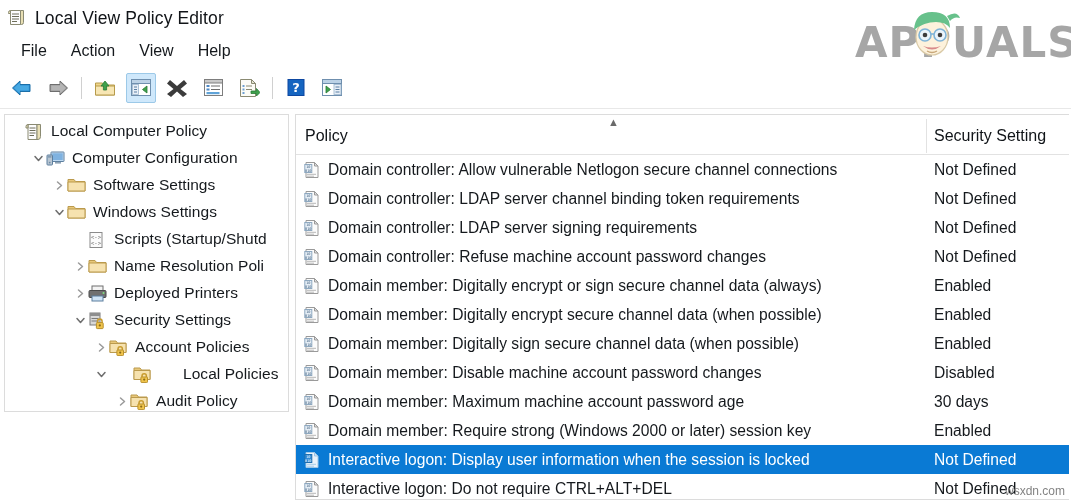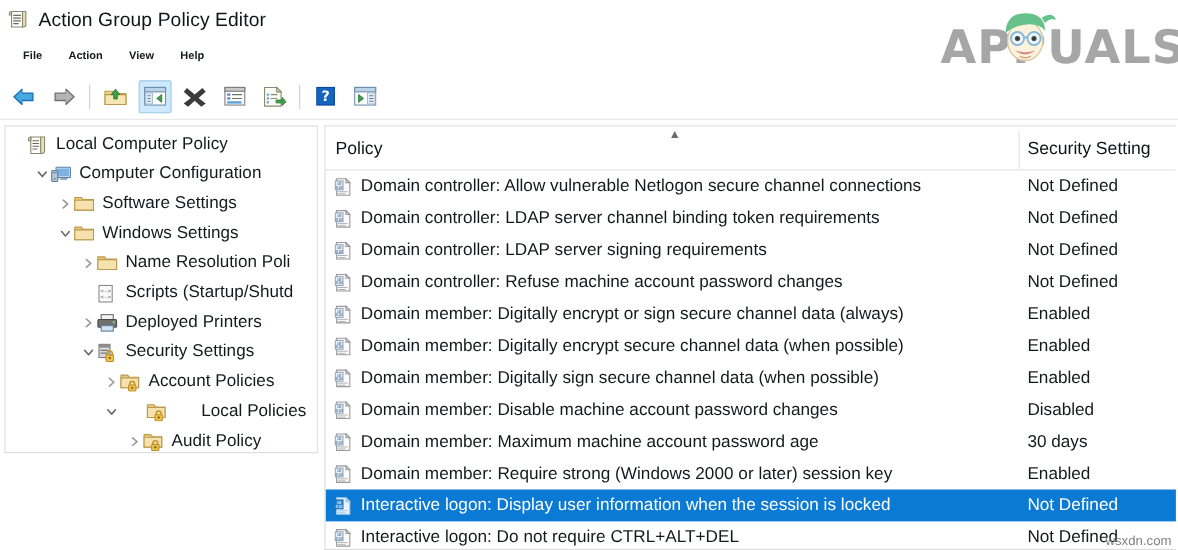--- a/index.html
+++ b/index.html
@@ -32,23 +32,23 @@
     white-space: nowrap;
   }
 
   
   .menubar {
     position: absolute; left: 0; top: 36px; width: 1071px; height: 30px;
     background: #ffffff;
     display: flex; align-items: center; padding-left: 10px;
   }
   .menu-item {
-    font-size: 10px; color: #14181c;
+    font-size: 16px; color: #14181c;
     padding: 2px 11px; margin-right: 2px;
-    cursor: default; white-space: nowrap; font-weight: bold;
+    cursor: default; white-space: nowrap;
   }
 
   
   .toolbar {
     position: absolute; left: 0; top: 66px; width: 1071px; height: 43px;
     background: #ffffff;
     display: flex; align-items: center; padding-left: 4px;
   }
   .tb-btn {
     width: 30px; height: 30px; margin: 0 3px;
@@ -187,21 +187,21 @@
         <path d="M13.5 2.5 h3 v12 q0 2 -2 2 h-1 z" fill="#e8dfb4" stroke="#8a8a72" stroke-width="1"></path>
         <path d="M3.5 2.5 q-2 0 -2 2 v1 h2 z" fill="#e8dfb4" stroke="#8a8a72" stroke-width="1"></path>
         <g stroke="#6d6d5a" stroke-width="1">
           <line x1="5" y1="6" x2="12" y2="6"></line>
           <line x1="5" y1="8.5" x2="12" y2="8.5"></line>
           <line x1="5" y1="11" x2="12" y2="11"></line>
           <line x1="5" y1="13.5" x2="10" y2="13.5"></line>
         </g>
       </svg>
     </div>
-    <div class="title-text">Action Group Policy Editor</div>
+    <div class="title-text">Local View Policy Editor</div>
   </div>
 
   <div class="menubar">
     <div class="menu-item">File</div>
     <div class="menu-item">Action</div>
     <div class="menu-item">View</div>
     <div class="menu-item">Help</div>
   </div>
 
   <div class="toolbar">
@@ -359,39 +359,39 @@
               <path d="M2 3.5 L5.5 7.5 L9 3.5" fill="none" stroke="#6e6e6e" stroke-width="1.5" stroke-linecap="round" stroke-linejoin="round"></path>
             </svg>
           </span>
           <span class="tree-ico"><svg width="19" height="16" viewBox="0 0 19 16">
               <path d="M1 2.5 h6 l1.6 2 h9.4 v9.5 h-17 z" fill="#e8c87a" stroke="#bb9a4d" stroke-width="1"></path>
               <path d="M1 5 h17 v9 h-17 z" fill="#f6e2af" stroke="#bb9a4d" stroke-width="1"></path>
             </svg></span>
           <span class="tree-label">Windows Settings</span>
         </div>
         <div class="tree-row" style="padding-left: 67px;">
-          <span class="chev">
-            <svg width="11" height="11" viewBox="0 0 11 11">
-              <path d="M3.5 2 L7.5 5.5 L3.5 9" fill="none" stroke="#9a9a9a" stroke-width="1.5" stroke-linecap="round" stroke-linejoin="round"></path>
-            </svg>
-          </span>
-          <span class="tree-ico"><svg width="19" height="16" viewBox="0 0 19 16">
-              <path d="M1 2.5 h6 l1.6 2 h9.4 v9.5 h-17 z" fill="#e8c87a" stroke="#bb9a4d" stroke-width="1"></path>
-              <path d="M1 5 h17 v9 h-17 z" fill="#f6e2af" stroke="#bb9a4d" stroke-width="1"></path>
-            </svg></span>
-          <span class="tree-label">Name Resolution Poli</span>
-        </div>
-        <div class="tree-row" style="padding-left: 67px;">
           <span class="chev"></span>
           <span class="tree-ico"><svg width="17" height="18" viewBox="0 0 17 18">
               <rect x="2" y="1.5" width="12" height="15" fill="#fbfbfb" stroke="#8a8a8a" stroke-width="1"></rect>
               <text x="8" y="8" font-family="DejaVu Sans Mono, monospace" font-size="5.5" fill="#6e6e6e" text-anchor="middle">&lt;-&gt;</text>
               <text x="8" y="14" font-family="DejaVu Sans Mono, monospace" font-size="5.5" fill="#6e6e6e" text-anchor="middle">&lt;-&gt;</text>
             </svg></span>
           <span class="tree-label">Scripts (Startup/Shutd</span>
+        </div>
+        <div class="tree-row" style="padding-left: 67px;">
+          <span class="chev">
+            <svg width="11" height="11" viewBox="0 0 11 11">
+              <path d="M3.5 2 L7.5 5.5 L3.5 9" fill="none" stroke="#9a9a9a" stroke-width="1.5" stroke-linecap="round" stroke-linejoin="round"></path>
+            </svg>
+          </span>
+          <span class="tree-ico"><svg width="19" height="16" viewBox="0 0 19 16">
+              <path d="M1 2.5 h6 l1.6 2 h9.4 v9.5 h-17 z" fill="#e8c87a" stroke="#bb9a4d" stroke-width="1"></path>
+              <path d="M1 5 h17 v9 h-17 z" fill="#f6e2af" stroke="#bb9a4d" stroke-width="1"></path>
+            </svg></span>
+          <span class="tree-label">Name Resolution Poli</span>
         </div>
         <div class="tree-row" style="padding-left: 67px;">
           <span class="chev">
             <svg width="11" height="11" viewBox="0 0 11 11">
               <path d="M3.5 2 L7.5 5.5 L3.5 9" fill="none" stroke="#9a9a9a" stroke-width="1.5" stroke-linecap="round" stroke-linejoin="round"></path>
             </svg>
           </span>
           <span class="tree-ico"><svg width="19" height="17" viewBox="0 0 19 17">
               <rect x="4" y="1" width="11" height="5" fill="#f3f3f3" stroke="#6f6f6f" stroke-width="1"></rect>
               <rect x="1" y="5.5" width="17" height="7" rx="1" fill="#707070" stroke="#4a4a4a" stroke-width="1"></rect>

